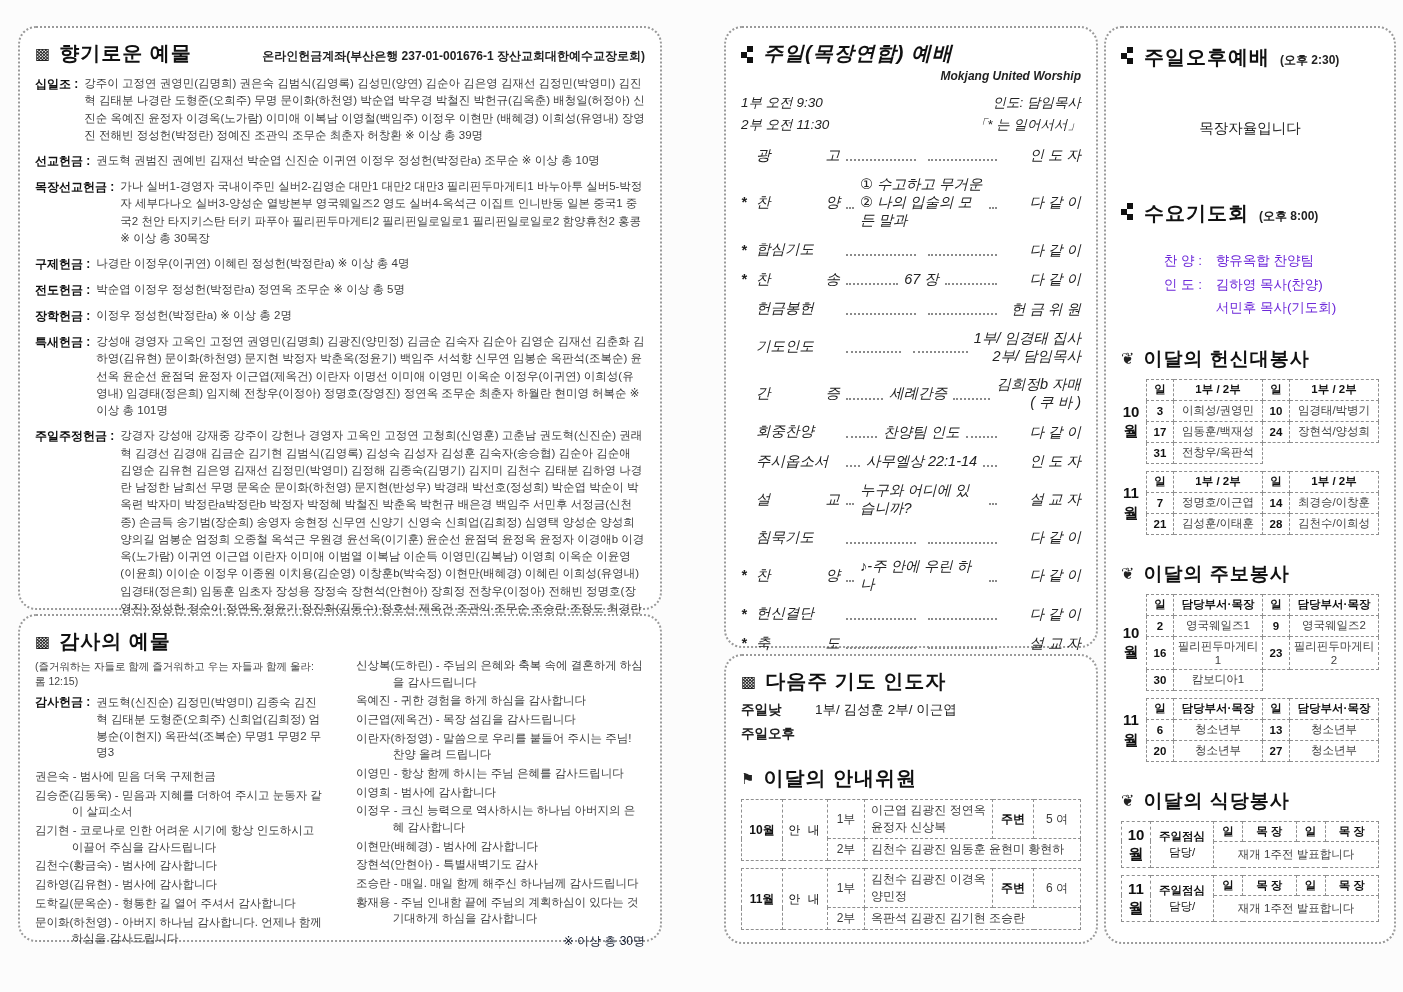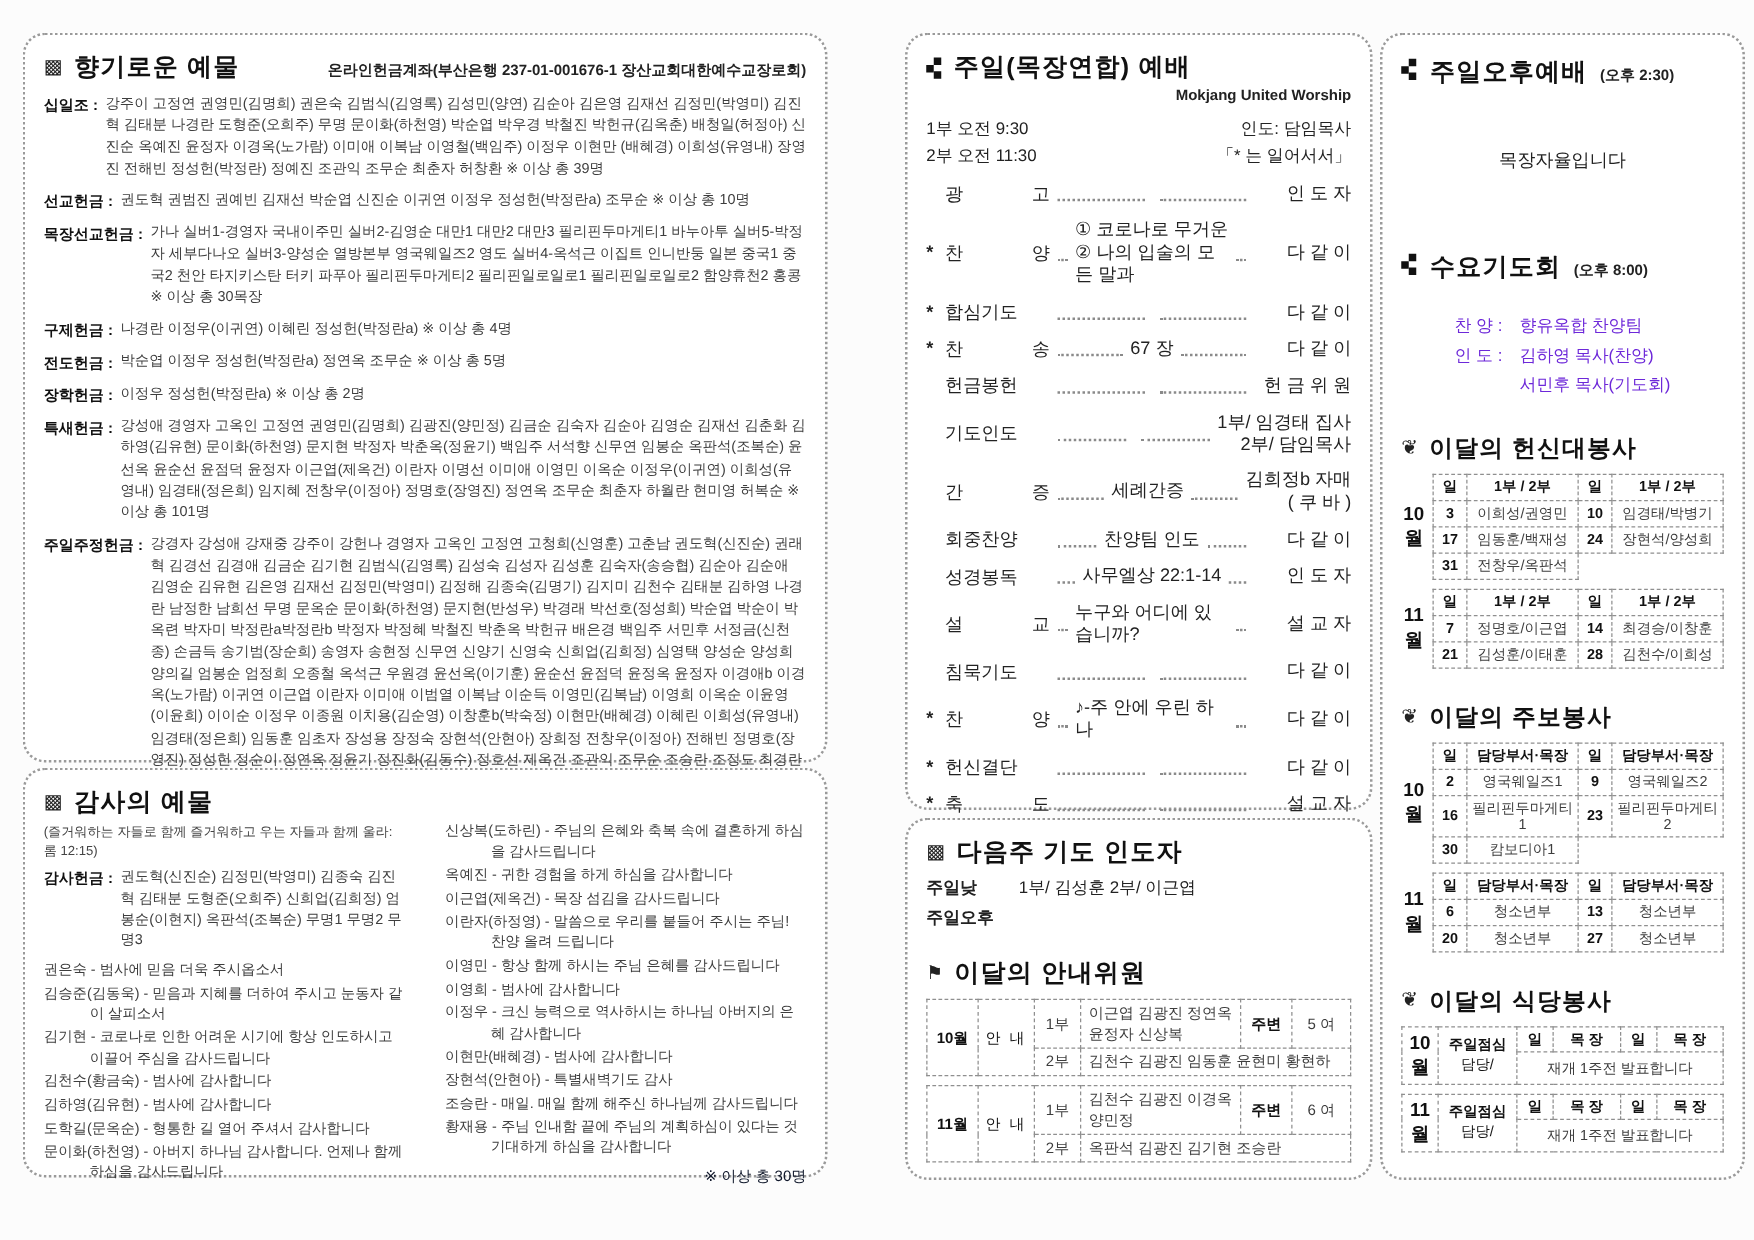--- a/index.html
+++ b/index.html
@@ -2,21 +2,21 @@
 <html><head>
 <meta charset="utf-8">
 <style>
   html,body{margin:0;padding:0;}
   body{position:relative;width:1403px;height:992px;background:#fcfcfc;
        font-family:"Liberation Sans","DejaVu Sans",sans-serif;color:#333;}
   .panel{position:absolute;border:2px dotted #9a9a9a;border-radius:18px;
          padding:12px 15px;box-sizing:border-box;background:#fff;}
   #p1{left:18px;top:26px;width:644px;height:584px;}
   #p2{left:18px;top:614px;width:644px;height:328px;}
-  #p3{left:724px;top:26px;width:374px;height:622px;}
+  #p3{left:724px;top:26px;width:374px;height:622px;font-style:italic;}
   #p4{left:724px;top:654px;width:374px;height:290px;}
   #p5{left:1104px;top:26px;width:292px;height:918px;}
 
   .sec-head{display:flex;align-items:center;gap:9px;}
   .sec-title{font-weight:bold;font-size:20px;color:#111;letter-spacing:1px;}
   .check-icon{font-size:16px;color:#222;line-height:1;}
   .flag-icon{font-size:15px;color:#222;line-height:1;}
   .orn-icon{font-size:16px;color:#222;line-height:1;}
   .tri-sq{position:relative;width:13px;height:18px;display:inline-block;flex:0 0 13px;}
   .tri-sq::before{content:"";position:absolute;top:1px;left:6px;width:6px;height:6px;
@@ -132,21 +132,21 @@
     <span class="check-icon">▩</span>
     <span class="sec-title">감사의 예물</span>
   </div>
   <div class="th-cols">
     <div class="th-col">
       <div class="th-sub">(즐거워하는 자들로 함께 즐거워하고 우는 자들과 함께 울라: 롬 12:15)</div>
       <div class="th-gift">
         <span class="fo-label">감사헌금 :</span>
         <span class="fo-text">권도혁(신진순) 김정민(박영미) 김종숙 김진혁 김태분 도형준(오희주) 신희업(김희정) 엄봉순(이현지) 옥판석(조복순) 무명1 무명2 무명3</span>
       </div>
-      <div class="th-item">권은숙 - 범사에 믿음 더욱 주시옵소서</div>
+      <div class="th-item">권은숙 - 범사에 믿음 더욱 구제헌금</div>
       <div class="th-item">김승준(김동욱) - 믿음과 지혜를 더하여 주시고 눈동자 같이 살피소서</div>
       <div class="th-item">김기현 - 코로나로 인한 어려운 시기에 항상 인도하시고 이끌어 주심을 감사드립니다</div>
       <div class="th-item">김천수(황금숙) - 범사에 감사합니다</div>
       <div class="th-item">김하영(김유현) - 범사에 감사합니다</div>
       <div class="th-item">도학길(문옥순) - 형통한 길 열어 주셔서 감사합니다</div>
       <div class="th-item">문이화(하천영) - 아버지 하나님 감사합니다. 언제나 함께 하심을 감사드립니다</div>
     </div>
     <div class="th-col">
       <div class="th-item">신상복(도하린) - 주님의 은혜와 축복 속에 결혼하게 하심을 감사드립니다</div>
       <div class="th-item">옥예진 - 귀한 경험을 하게 하심을 감사합니다</div>
@@ -186,21 +186,21 @@
     <span class="w-label">광 고</span>
     <span class="w-dots"></span>
 
     <span class="w-dots"></span>
     <span class="w-right">인 도 자</span>
   </div>
   <div class="w-row">
     <span class="w-star">*</span>
     <span class="w-label">찬 양</span>
     <span class="w-dots"></span>
-    <span class="w-center">① 코로나로 무거운
+    <span class="w-center">① 수고하고 무거운
 ② 나의 입술의 모든 말과</span>
     <span class="w-dots"></span>
     <span class="w-right">다 같 이</span>
   </div>
   <div class="w-row">
     <span class="w-star">*</span>
     <span class="w-label">합심기도</span>
     <span class="w-dots"></span>
 
     <span class="w-dots"></span>
@@ -243,21 +243,21 @@
   <div class="w-row">
     <span class="w-star"></span>
     <span class="w-label">회중찬양</span>
     <span class="w-dots"></span>
     <span class="w-center">찬양팀 인도</span>
     <span class="w-dots"></span>
     <span class="w-right">다 같 이</span>
   </div>
   <div class="w-row">
     <span class="w-star"></span>
-    <span class="w-label">성경봉독</span>
+    <span class="w-label">주시옵소서</span>
     <span class="w-dots"></span>
     <span class="w-center">사무엘상 22:1-14</span>
     <span class="w-dots"></span>
     <span class="w-right">인 도 자</span>
   </div>
   <div class="w-row">
     <span class="w-star"></span>
     <span class="w-label">설 교</span>
     <span class="w-dots"></span>
     <span class="w-center">누구와 어디에 있습니까?</span>

